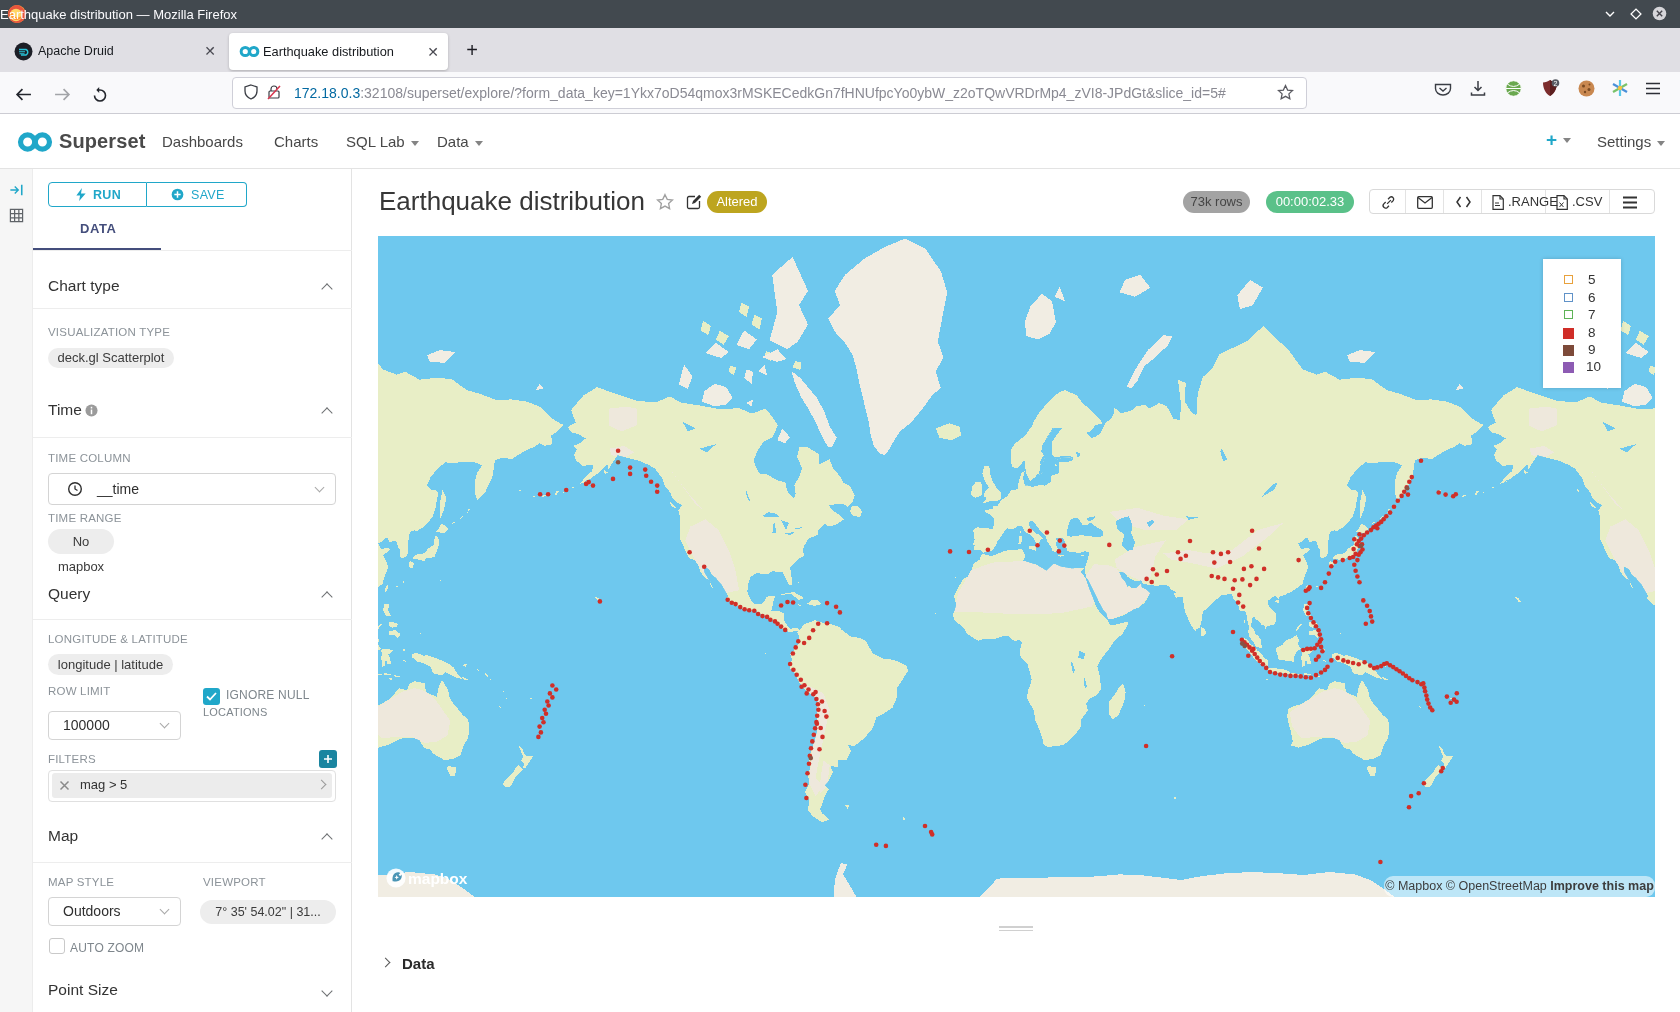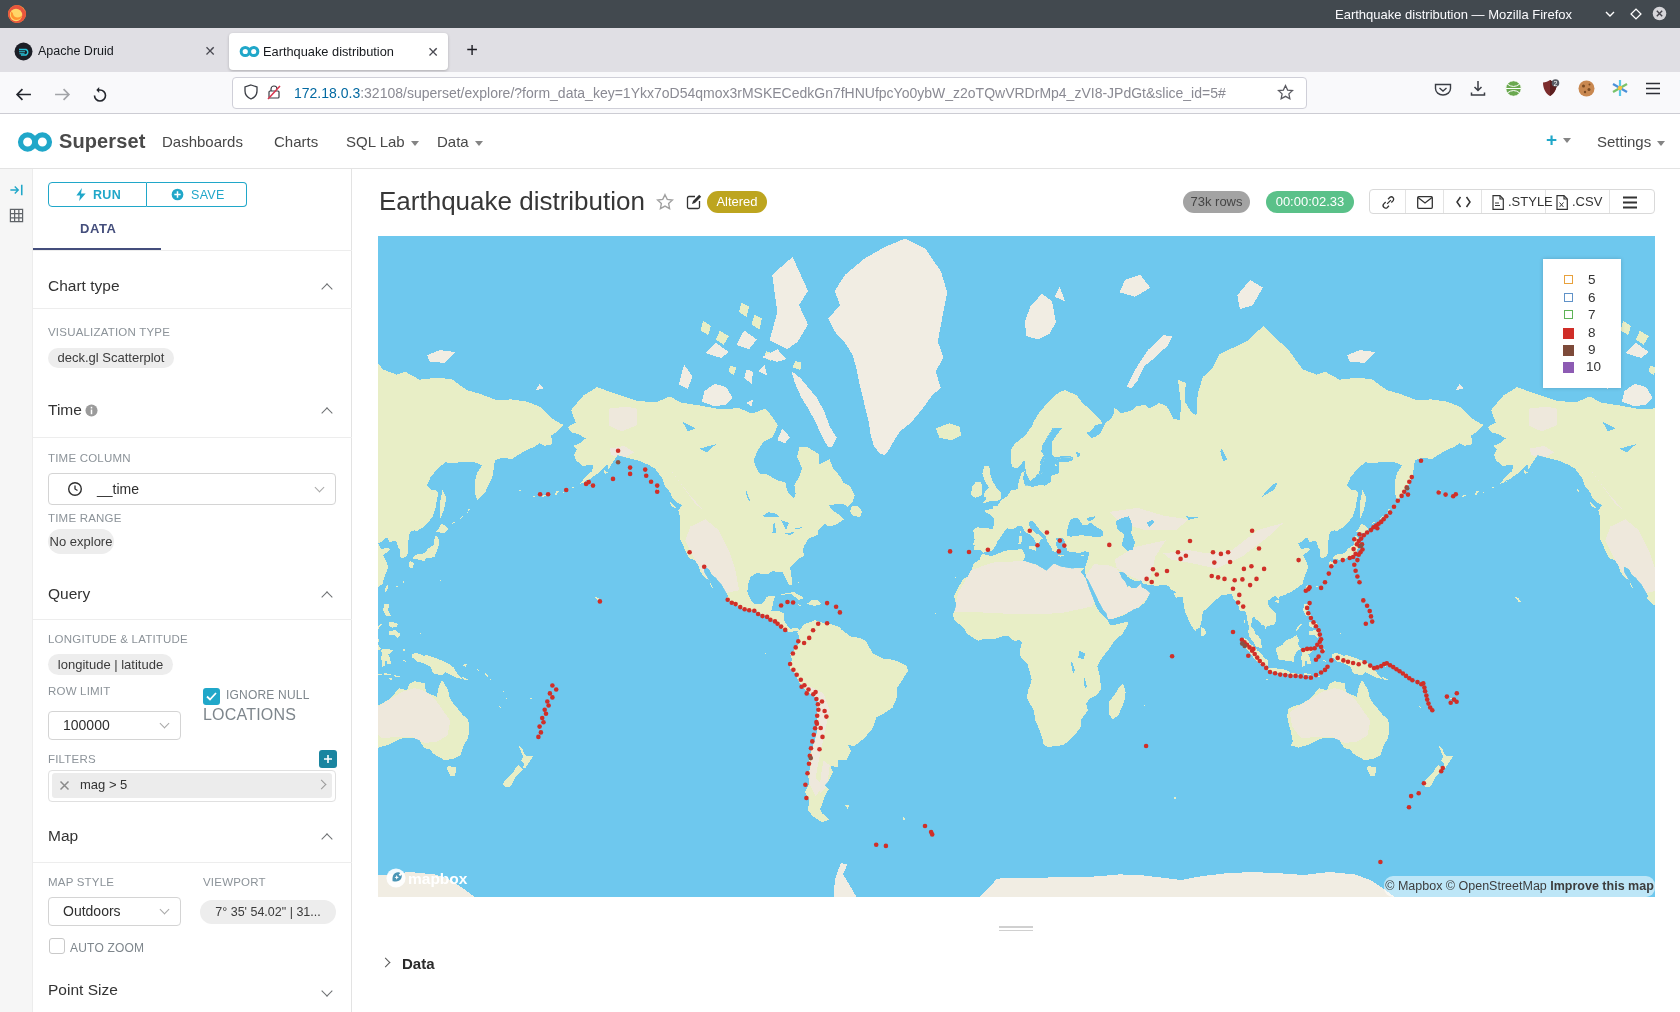--- a/index.html
+++ b/index.html
@@ -56,21 +56,21 @@
 </head>
 <body>
 
 <div id="titlebar"></div>
 <svg class="abs" style="left:7px;top:4px" width="20" height="20" viewBox="0 0 20 20">
     <circle cx="10" cy="10" r="9" fill="#ff9f3f"></circle>
     <path d="M10 1a9 9 0 109 9c0-2-.7-4.2-2-5.6.6 1.2.8 2.3.6 3.1-.4-1.7-1.3-3-2.6-3.9C13.6 2.2 11.6 1 10 1z" fill="#e8553d"></path>
     <circle cx="9" cy="11" r="6.2" fill="#ffd567"></circle>
     <path d="M4.5 7.5c-1.8 3 0 8.5 4.8 8.5 4 0 6-2.8 6-6 0 4-9 5.5-9.5-1a4 4 0 01-1.3-1.5z" fill="#ff9330"></path>
   </svg>
-<div class="abs" style="left:0;right:0;top:7px;text-align:right;color:#fbfbfe;font-size:13px;width:1572px">Earthquake distribution — Mozilla Firefox</div>
+<div class="abs" style="left:0;right:0;top:7px;text-align:left;color:#fbfbfe;font-size:13px;width:1572px">Earthquake distribution — Mozilla Firefox</div>
 <svg class="abs" style="left:1604px;top:8px" width="12" height="12" viewBox="0 0 12 12">
     <path d="M2 4l4 4 4-4" stroke="#fff" stroke-width="1.4" fill="none"></path>
   </svg>
 <svg class="abs" style="left:1630px;top:8px" width="12" height="12" viewBox="0 0 12 12">
     <rect x="2.5" y="2.5" width="7" height="7" transform="rotate(45 6 6)" stroke="#fff" stroke-width="1.3" fill="none"></rect>
   </svg>
 <svg class="abs" style="left:1652px;top:6px" width="15" height="15" viewBox="0 0 15 15">
     <circle cx="7.5" cy="7.5" r="6.8" fill="#d6d6da"></circle>
     <path d="M4.8 4.8l5.4 5.4M10.2 4.8l-5.4 5.4" stroke="#45454c" stroke-width="1.4"></path>
   </svg>
@@ -210,34 +210,34 @@
   <div class="divider" style="top:268px"></div>
   <div class="lbl" style="left:15px;top:283px">TIME COLUMN</div>
   <div class="selbox" style="left:15px;top:304px;width:288px;height:32px"></div>
   <svg class="abs" style="left:35px;top:313px" width="14" height="14" viewBox="0 0 14 14">
       <circle cx="7" cy="7" r="6.3" fill="none" stroke="#2f2f2f" stroke-width="1.4"></circle>
       <path d="M7 3.5V7l2.5 1.5" stroke="#2f2f2f" stroke-width="1.3" fill="none"></path>
     </svg>
   <div class="abs" style="left:64px;top:312px;font-size:14px;color:#2f2f2f">__time</div>
   <div class="selcaret" style="left:283px;top:315px"></div>
   <div class="lbl" style="left:15px;top:343px">TIME RANGE</div>
-  <div class="pill" style="left:15px;top:360px;width:66px;height:25px;line-height:25px;border-radius:13px">No explore</div>
+  <div class="pill" style="left:15px;top:360px;width:66px;height:25px;line-height:25px;border-radius:13px">No mapbox</div>
 
   <div class="sechead" style="top:416px">Query</div>
   <div class="chev up" style="left:290px;top:424px"></div>
   <div class="divider" style="top:450px"></div>
   <div class="lbl" style="left:15px;top:464px">LONGITUDE &amp; LATITUDE</div>
   <div class="pill" style="left:15px;top:485px;width:125px;height:21px;line-height:21px">longitude | latitude</div>
   <div class="lbl" style="left:15px;top:516px">ROW LIMIT</div>
   <div class="abs" style="left:170px;top:519px;width:17px;height:17px;background:#20a7c9;border-radius:3px"></div>
   <svg class="abs" style="left:173px;top:523px" width="11" height="9" viewBox="0 0 11 9">
       <path d="M1 4.5l3 3L10 1" stroke="#fff" stroke-width="1.8" fill="none"></path>
     </svg>
   <div class="lbl" style="left:193px;top:519px;font-size:12px;color:#7e868c">IGNORE NULL</div>
-  <div class="lbl" style="left:170px;top:537px;font-size:16px;color:#7e868c">LOCATIONS</div>
+  <div class="lbl" style="left:170px;top:537px;font-size:11px;color:#7e868c">LOCATIONS</div>
   <div class="selbox" style="left:15px;top:542px;width:133px;height:29px"></div>
   <div class="abs" style="left:30px;top:548px;font-size:14px;color:#2f2f2f">100000</div>
   <div class="selcaret" style="left:128px;top:551px"></div>
   <div class="lbl" style="left:15px;top:584px">FILTERS</div>
   <div class="abs" style="left:286px;top:581px;width:18px;height:18px;background:#1a85a0;border-radius:3px"></div>
   <svg class="abs" style="left:290px;top:585px" width="10" height="10" viewBox="0 0 10 10">
       <path d="M5 1v8M1 5h8" stroke="#fff" stroke-width="1.6"></path>
     </svg>
   <div class="abs" style="left:15px;top:601px;width:288px;height:32px;border:1px solid #e0e0e0;border-radius:4px"></div>
   <div class="abs" style="left:19px;top:604px;width:280px;height:25px;background:#ececec;border-radius:3px"></div>
@@ -289,21 +289,21 @@
       <path d="M1 1.5l7 5.5 7-5.5" stroke="#333" stroke-width="1.3" fill="none"></path>
     </svg>
   <svg class="abs" style="left:86px;top:6px" width="15" height="12" viewBox="0 0 15 12">
       <path d="M4.5 1L1 6l3.5 5M10.5 1L14 6l-3.5 5" stroke="#333" stroke-width="1.5" fill="none"></path>
     </svg>
   <svg class="abs" style="left:122px;top:5px" width="12" height="15" viewBox="0 0 12 15">
       <path d="M1 .7h7l3.3 3.3V14.3H1z" stroke="#333" stroke-width="1.2" fill="none"></path>
       <path d="M8 1v3h3" stroke="#333" stroke-width="1.2" fill="none"></path>
       <path d="M3 8h4M3 10.5h5" stroke="#333" stroke-width="1"></path>
     </svg>
-  <div class="abs" style="left:138px;top:4px;font-size:13px;color:#333">.STYLE</div>
+  <div class="abs" style="left:138px;top:4px;font-size:13px;color:#333">.RANGE</div>
   <svg class="abs" style="left:186px;top:5px" width="12" height="15" viewBox="0 0 12 15">
       <path d="M1 .7h7l3.3 3.3V14.3H1z" stroke="#333" stroke-width="1.2" fill="none"></path>
       <path d="M8 1v3h3" stroke="#333" stroke-width="1.2" fill="none"></path>
       <path d="M3.5 7.5l4 4.5M7.5 7.5l-4 4.5" stroke="#333" stroke-width="1"></path>
     </svg>
   <div class="abs" style="left:202px;top:4px;font-size:13px;color:#333">.CSV</div>
   <svg class="abs" style="left:252px;top:6px" width="16" height="13" viewBox="0 0 16 13">
       <path d="M1 1.5h14M1 6.5h14M1 11.5h14" stroke="#333" stroke-width="1.8"></path>
     </svg>
 </div>

